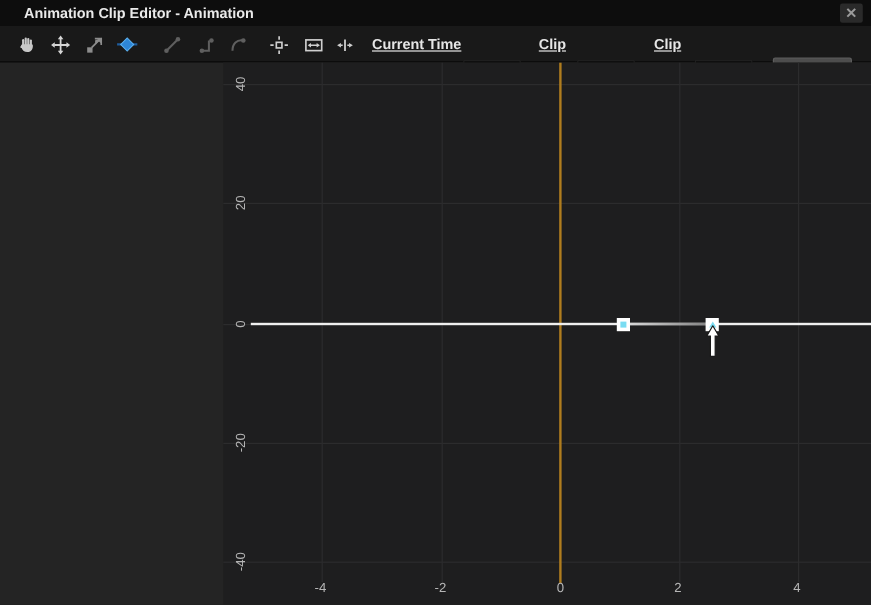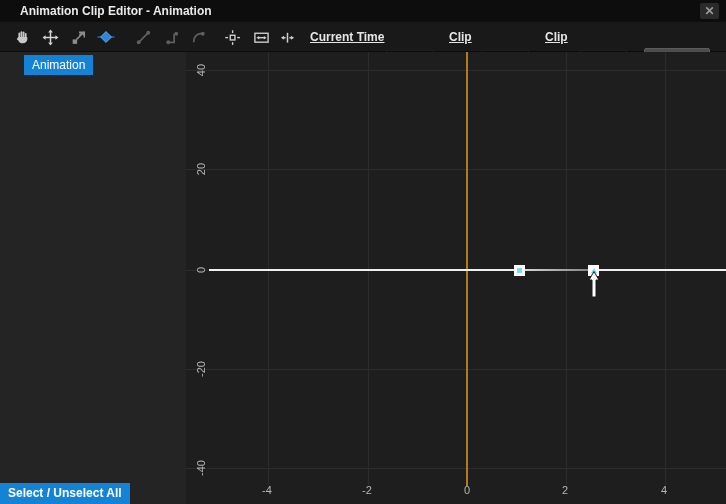--- a/index.html
+++ b/index.html
@@ -180,24 +180,20 @@
 
     <div class="tlabel" style="left:449px">Clip</div>
     <input class="tinput" style="left: 481px;" value="">
 
     <div class="tlabel" style="left:545px">Clip</div>
     <input class="tinput" style="left: 579px;" value="">
 
     <div class="prefs">Preferences</div>
   </div>
 
-  <div class="panel">
-    <div class="track-btn">Animation</div>
-    <div class="selectall-btn">Select / Unselect All</div>
-  </div>
 
   <div class="graph">
 
     <div class="grid-h" style="top:18px"></div>
     <div class="grid-h" style="top:117px"></div>
     <div class="grid-h" style="top:218px"></div>
     <div class="grid-h" style="top:317px"></div>
     <div class="grid-h" style="top:416px"></div>
 
     <div class="grid-v" style="left:82px"></div>

